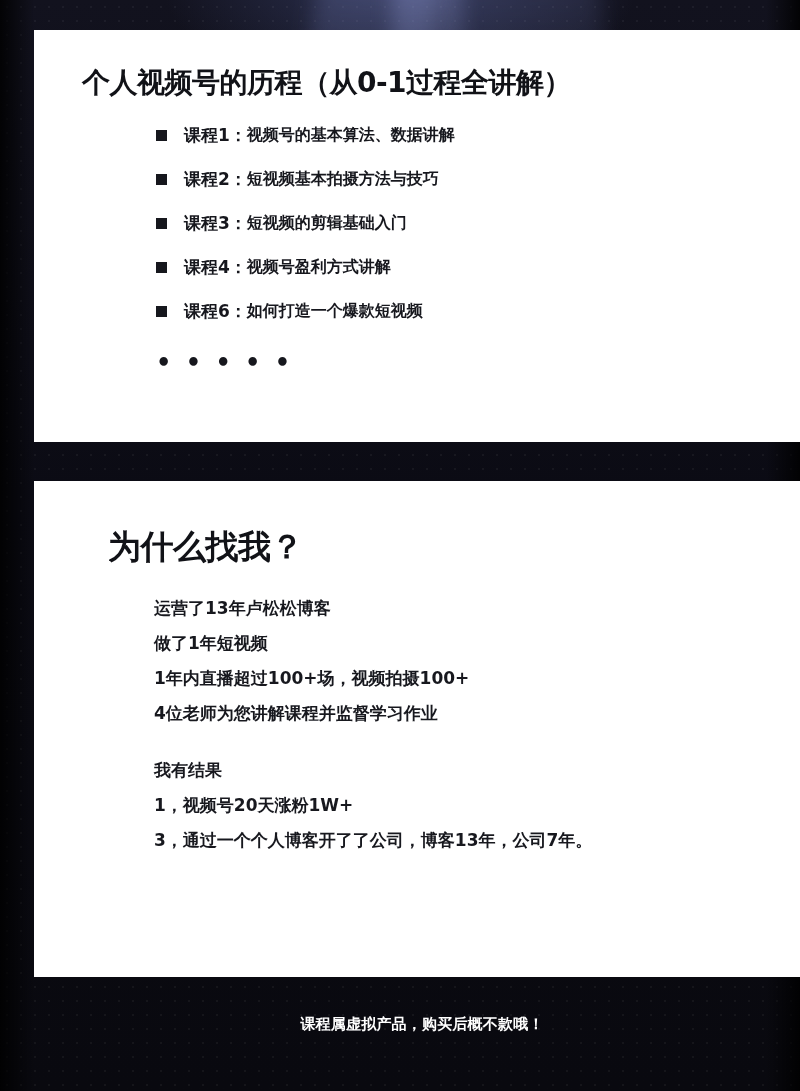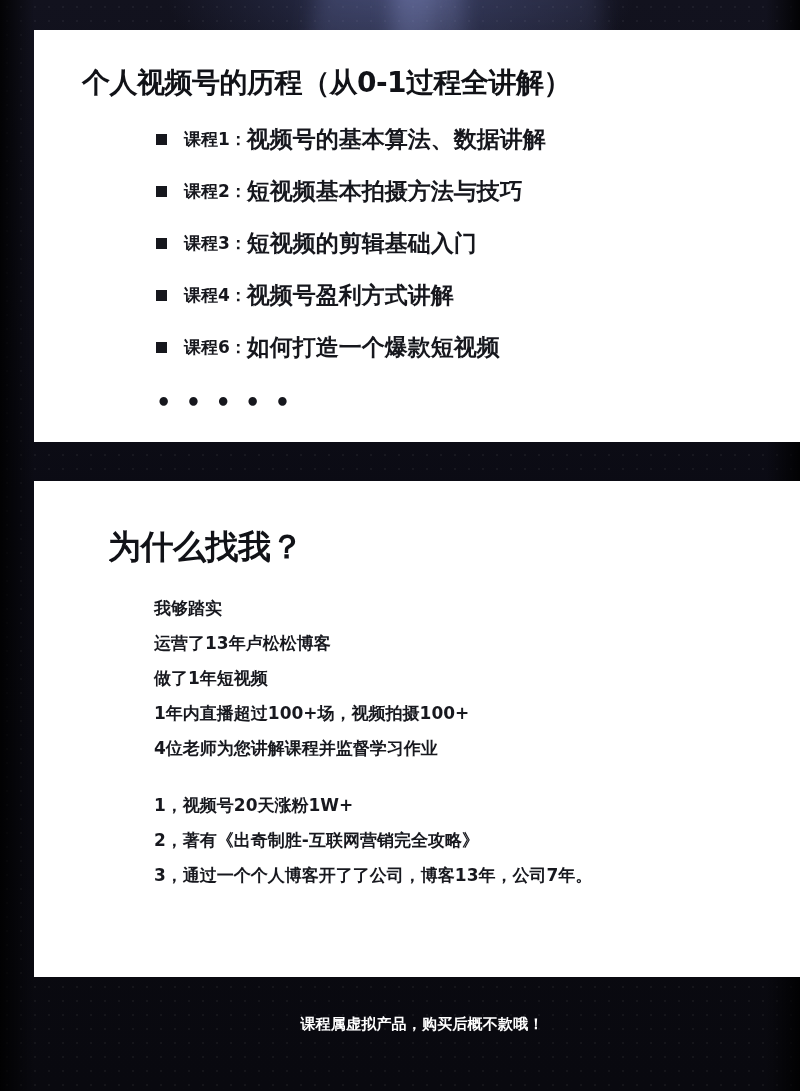--- a/index.html
+++ b/index.html
@@ -102,21 +102,21 @@
     margin-right: 17px;
   }
   .course-label {
     font-size: 17px;
     font-weight: bold;
     color: #16171d;
     white-space: nowrap;
     text-align: center;
   }
   .course-text {
-    font-size: 23px;
+    font-size: 16px;
     font-weight: bold;
     color: #16171d;
     white-space: nowrap;
   }
   .ellipsis {
     margin-top: 26px;
     padding-left: 92px;
     font-size: 24px;
     font-weight: bold;
     letter-spacing: 3px;
@@ -199,26 +199,25 @@
         <span class="course-label">课程6：</span>
         <span class="course-text">如何打造一个爆款短视频</span>
       </li>
     </ul>
     <div class="ellipsis">• • • • •</div>
   </div>
 
   <div class="card card-why">
     <h2 class="why-title">为什么找我？</h2>
     <div class="why-block">
-      <div class="why-line">我够踏实</div>
       <div class="why-line">运营了13年卢松松博客</div>
       <div class="why-line">做了1年短视频</div>
       <div class="why-line">1年内直播超过100+场，视频拍摄100+</div>
       <div class="why-line">4位老师为您讲解课程并监督学习作业</div>
       <div class="why-gap"></div>
+      <div class="why-line">我有结果</div>
       <div class="why-line">1，视频号20天涨粉1W+</div>
-      <div class="why-line">2，著有《出奇制胜-互联网营销完全攻略》</div>
       <div class="why-line">3，通过一个个人博客开了了公司，博客13年，公司7年。</div>
     </div>
   </div>
 
   <div class="footer-note">课程属虚拟产品，购买后概不款哦！</div>
 </div>
 
 </body></html>

